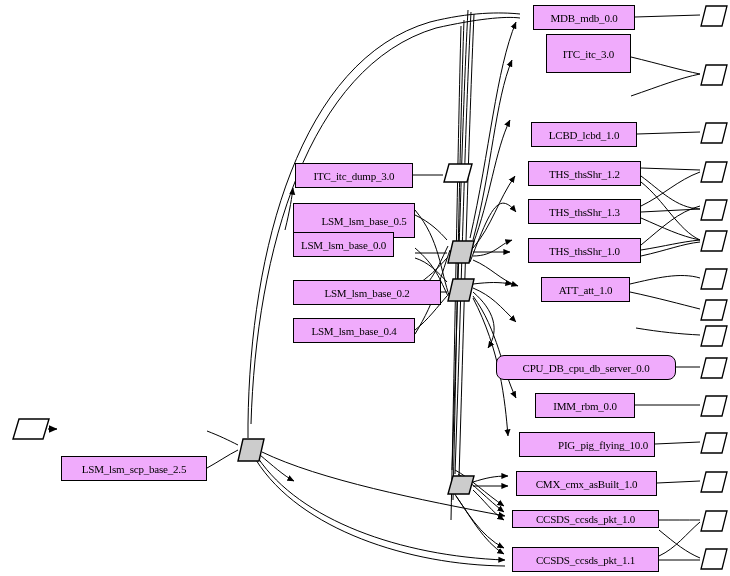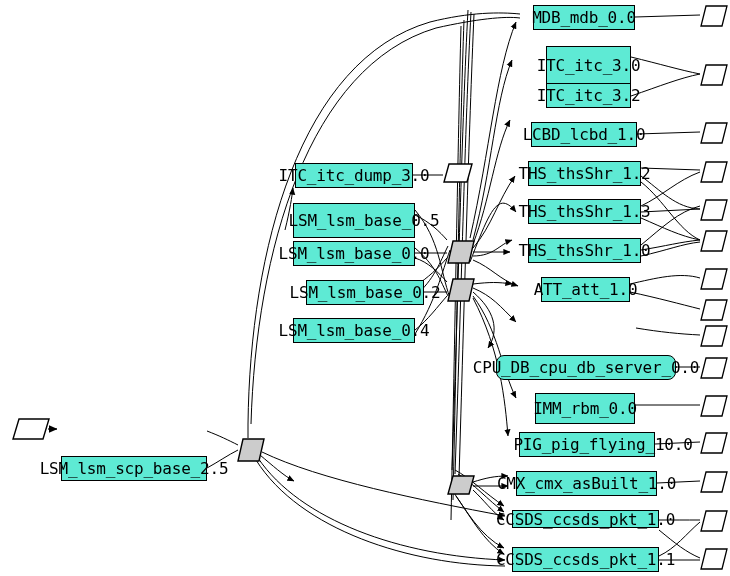--- a/index.html
+++ b/index.html
@@ -1,23 +1,23 @@
 <!DOCTYPE html>
 <html><head>
 <meta charset="utf-8">
 <style>
   html,body{margin:0;padding:0;background:#ffffff;}
   body{width:730px;height:576px;overflow:hidden;
        font-family:"DejaVu Sans Mono","Liberation Mono",monospace;}
   #canvas{position:relative;width:730px;height:576px;background:#fff;}
   #edges{position:absolute;left:0;top:0;width:730px;height:576px;}
-  .node{position:absolute;box-sizing:border-box;background:#5eead4;
+  .node{position:absolute;box-sizing:border-box;background:#f0abfc;
         border:1.4px solid #000;display:flex;align-items:center;
-        justify-content:center;font-size:16px;color:#000;
-        letter-spacing:-0.2px;white-space:nowrap;z-index:5;}
+        justify-content:center;font-size:11px;color:#000;
+        letter-spacing:-0.2px;white-space:nowrap;z-index:5;font-family:Liberation Serif, serif;}
   .para{position:absolute;z-index:6;}
   .para svg{display:block;overflow:visible;}
 </style>
 </head>
 <body>
 
 <div id="canvas">
 
   <svg id="edges" viewBox="0 0 730 576" xmlns="http://www.w3.org/2000/svg">
     <defs>
@@ -111,38 +111,37 @@
       <path d="M657,483 L700,481"></path>
 
       <path d="M659,520 C672,520 686,520 700,520"></path>
       <path d="M659,530 C676,544 686,552 700,558"></path>
       <path d="M659,556 C676,548 686,534 700,522"></path>
       <path d="M659,560 L700,560"></path>
     </g>
   </svg>
 
   <div class="node" style="left:533px;top:5px;width:102px;height:25px;">MDB_mdb_0.0</div>
-  <div class="node" style="left:546px;top:46px;width:85px;height:39px;">ITC_itc_3.0</div>
-  <div class="node" style="left:546px;top:83px;width:85px;height:25px;">ITC_itc_3.2</div>
+  <div class="node" style="left:546px;top:34px;width:85px;height:39px;">ITC_itc_3.0</div>
   <div class="node" style="left:531px;top:122px;width:106px;height:25px;">LCBD_lcbd_1.0</div>
   <div class="node" style="left:528px;top:161px;width:113px;height:25px;">THS_thsShr_1.2</div>
   <div class="node" style="left:528px;top:199px;width:113px;height:25px;">THS_thsShr_1.3</div>
   <div class="node" style="left:528px;top:238px;width:113px;height:25px;">THS_thsShr_1.0</div>
   <div class="node" style="left:541px;top:277px;width:89px;height:25px;">ATT_att_1.0</div>
   <div class="node" style="left:496px;top:355px;width:180px;height:25px;border-radius:8px;">CPU_DB_cpu_db_server_0.0</div>
-  <div class="node" style="left:535px;top:393px;width:100px;height:31px;">IMM_rbm_0.0</div>
+  <div class="node" style="left:535px;top:393px;width:100px;height:25px;">IMM_rbm_0.0</div>
   <div class="node" style="left:519px;top:432px;width:136px;height:25px;padding-left:32px;">PIG_pig_flying_10.0</div>
   <div class="node" style="left:516px;top:471px;width:141px;height:25px;">CMX_cmx_asBuilt_1.0</div>
   <div class="node" style="left:512px;top:510px;width:147px;height:18px;">CCSDS_ccsds_pkt_1.0</div>
   <div class="node" style="left:512px;top:547px;width:147px;height:25px;">CCSDS_ccsds_pkt_1.1</div>
 
   <div class="node" style="left:295px;top:163px;width:118px;height:25px;">ITC_itc_dump_3.0</div>
   <div class="node" style="left:293px;top:203px;width:122px;height:35px;padding-left:20px;">LSM_lsm_base_0.5</div>
-  <div class="node" style="left:293px;top:241px;width:122px;height:25px;">LSM_lsm_base_0.0</div>
-  <div class="node" style="left:306px;top:280px;width:118px;height:25px;">LSM_lsm_base_0.2</div>
+  <div class="node" style="left:293px;top:232px;width:101px;height:25px;">LSM_lsm_base_0.0</div>
+  <div class="node" style="left:293px;top:280px;width:148px;height:25px;">LSM_lsm_base_0.2</div>
   <div class="node" style="left:293px;top:318px;width:122px;height:25px;">LSM_lsm_base_0.4</div>
   <div class="node" style="left:61px;top:456px;width:146px;height:25px;">LSM_lsm_scp_base_2.5</div>
 
   <div class="para" style="left:12px;top:418px;">
     <svg width="38" height="22">
         <polygon points="7,1 37,1 31,21 1,21" fill="#ffffff" stroke="#000" stroke-width="1.4"></polygon>
       </svg>
   </div>
   <div class="para" style="left:237px;top:438px;">
     <svg width="28" height="24">

